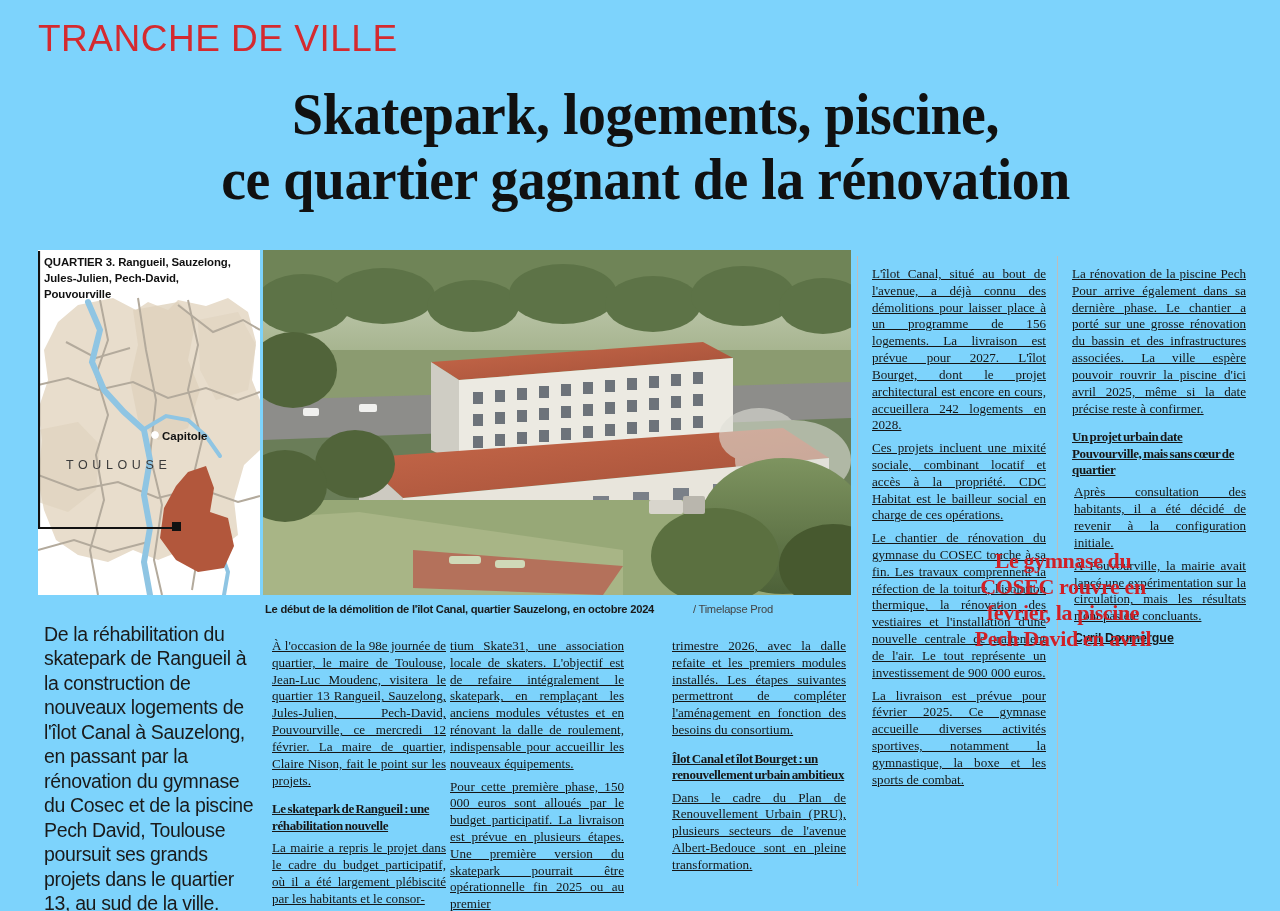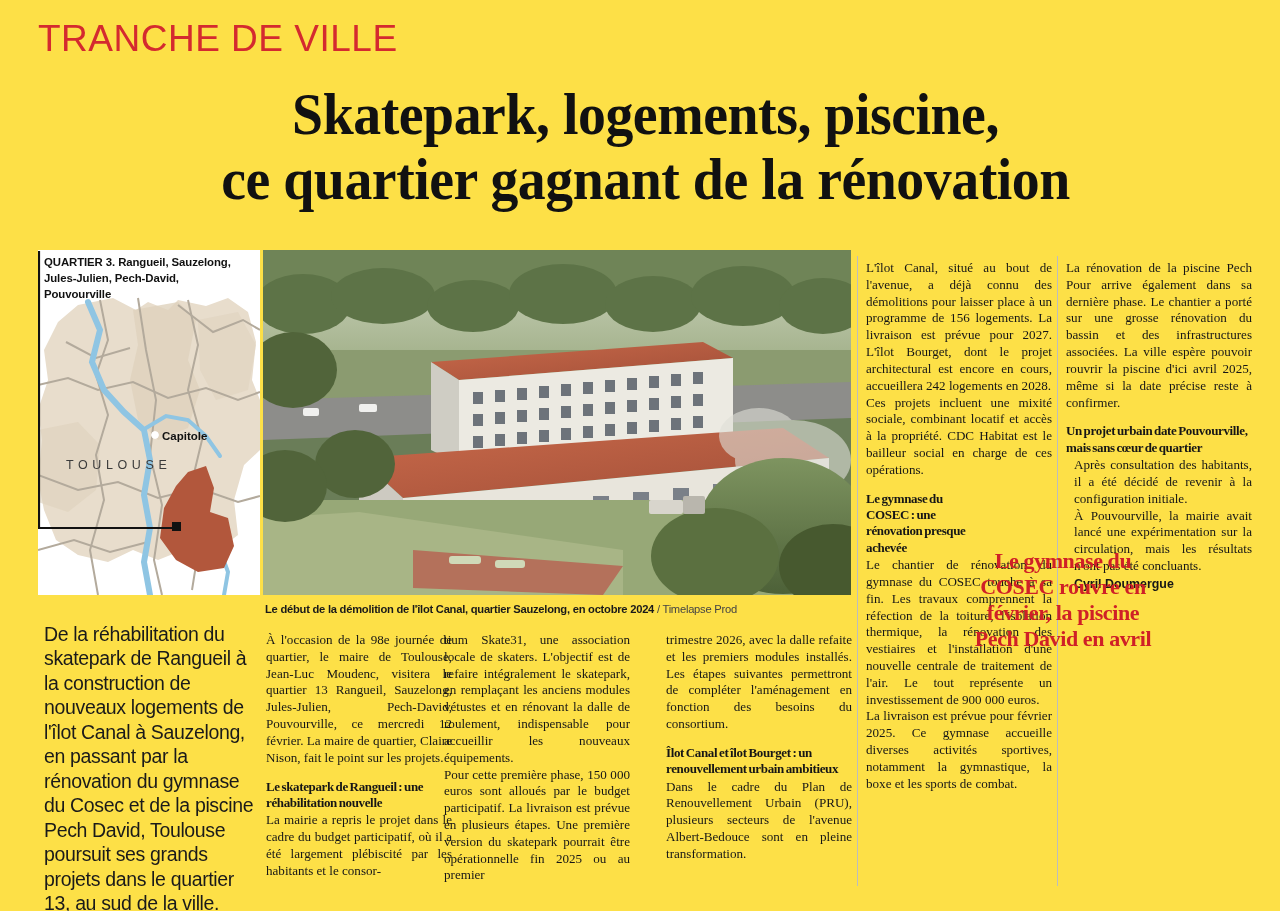--- a/index.html
+++ b/index.html
@@ -2,21 +2,21 @@
 <html><head>
 <meta charset="utf-8">
 <style>
   * { box-sizing: border-box; margin: 0; padding: 0; }
   html, body {
     width: 1280px; height: 911px;
     background: #ffffff;
     font-family: "Liberation Serif", serif;
     overflow: hidden;
   }
-  .page { position: relative; width: 1280px; height: 911px; background:#fde047; }
+  .page { position: relative; width: 1280px; height: 911px; background:#7dd3fc; }
 
   
   .rubric {
     position: absolute; left: 38px; top: 18px;
     font-family: "Liberation Sans", sans-serif;
     font-size: 37px; font-weight: 400; letter-spacing: 0.5px;
     color: #d42a2f;
   }
   .headline {
     position: absolute; left: 38px; top: 82px; width: 1215px;
@@ -62,34 +62,34 @@
     overflow: hidden; background: #6a7d58;
   }
   .photo svg { display:block; }
   .caption {
     position: absolute; left: 265px; top: 602px; width: 586px;
     font-family: "Liberation Sans", sans-serif;
     font-size: 11.2px; line-height: 1.3; color: #1a1a1a;
     letter-spacing: -0.25px;
   }
   .caption b { font-weight: bold; }
-  .caption .credit { font-weight: normal; color:#444; }
+  .caption .credit { font-weight: normal; color:#444;padding-left:36px; }
 
   
   .col {
     position: absolute;
     width: 186px;
     font-family: "Liberation Serif", serif;
     font-size: 13.1px;
     line-height: 1.285;
     color: #161616;
     text-align: justify;
     hyphens: manual;
   }
-  .col p { margin: 0; text-indent: 0; }
+  .col p { margin: 6px; text-indent: 0; text-decoration: underline; }
   .col .sub {
     font-weight: bold;
     font-size: 13.0px;
     line-height: 1.26;
     margin-top: 12px;
     margin-bottom: 1px;
     text-align: left;
     letter-spacing: -0.35px;
     word-spacing: -1.2px;
   }
@@ -346,21 +346,20 @@
 
   <div class="col" id="col3">
     <p>trimestre 2026, avec la dalle refaite et les premiers modules installés. Les étapes suivantes permettront de compléter l'aménagement en fonction des besoins du consortium.</p>
     <p class="sub">Îlot Canal et îlot Bourget : un renouvellement urbain ambitieux</p>
     <p>Dans le cadre du Plan de Renouvellement Urbain (PRU), plusieurs secteurs de l'avenue Albert-Bedouce sont en pleine transformation.</p>
   </div>
 
   <div class="col" id="col4">
     <p>L'îlot Canal, situé au bout de l'avenue, a déjà connu des démolitions pour laisser place à un programme de 156 logements. La livraison est prévue pour 2027. L'îlot Bourget, dont le projet architectural est encore en cours, accueillera 242 logements en 2028.</p>
     <p>Ces projets incluent une mixité sociale, combinant locatif et accès à la propriété. CDC Habitat est le bailleur social en charge de ces opérations.</p>
-    <p class="sub" style="width:100px">Le gymnase du COSEC : une rénovation presque achevée</p>
     <p>Le chantier de rénovation du gymnase du COSEC touche à sa fin. Les travaux comprennent la réfection de la toiture, l'isolation thermique, la rénovation des vestiaires et l'installation d'une nouvelle centrale de traitement de l'air. Le tout représente un investissement de 900 000 euros.</p>
     <p>La livraison est prévue pour février 2025. Ce gymnase accueille diverses activités sportives, notamment la gymnastique, la boxe et les sports de combat.</p>
   </div>
 
   <div class="col" id="col5">
     <p>La rénovation de la piscine Pech Pour arrive également dans sa dernière phase. Le chantier a porté sur une grosse rénovation du bassin et des infrastructures associées. La ville espère pouvoir rouvrir la piscine d'ici avril 2025, même si la date précise reste à confirmer.</p>
     <p class="sub">Un projet urbain date Pouvourville, mais sans cœur de quartier</p>
     <div class="quote-float"></div>
     <p>Après consultation des habitants, il a été décidé de revenir à la configuration initiale.</p>
     <p>À Pouvourville, la mairie avait lancé une expérimentation sur la circulation, mais les résultats n'ont pas été concluants.</p>

